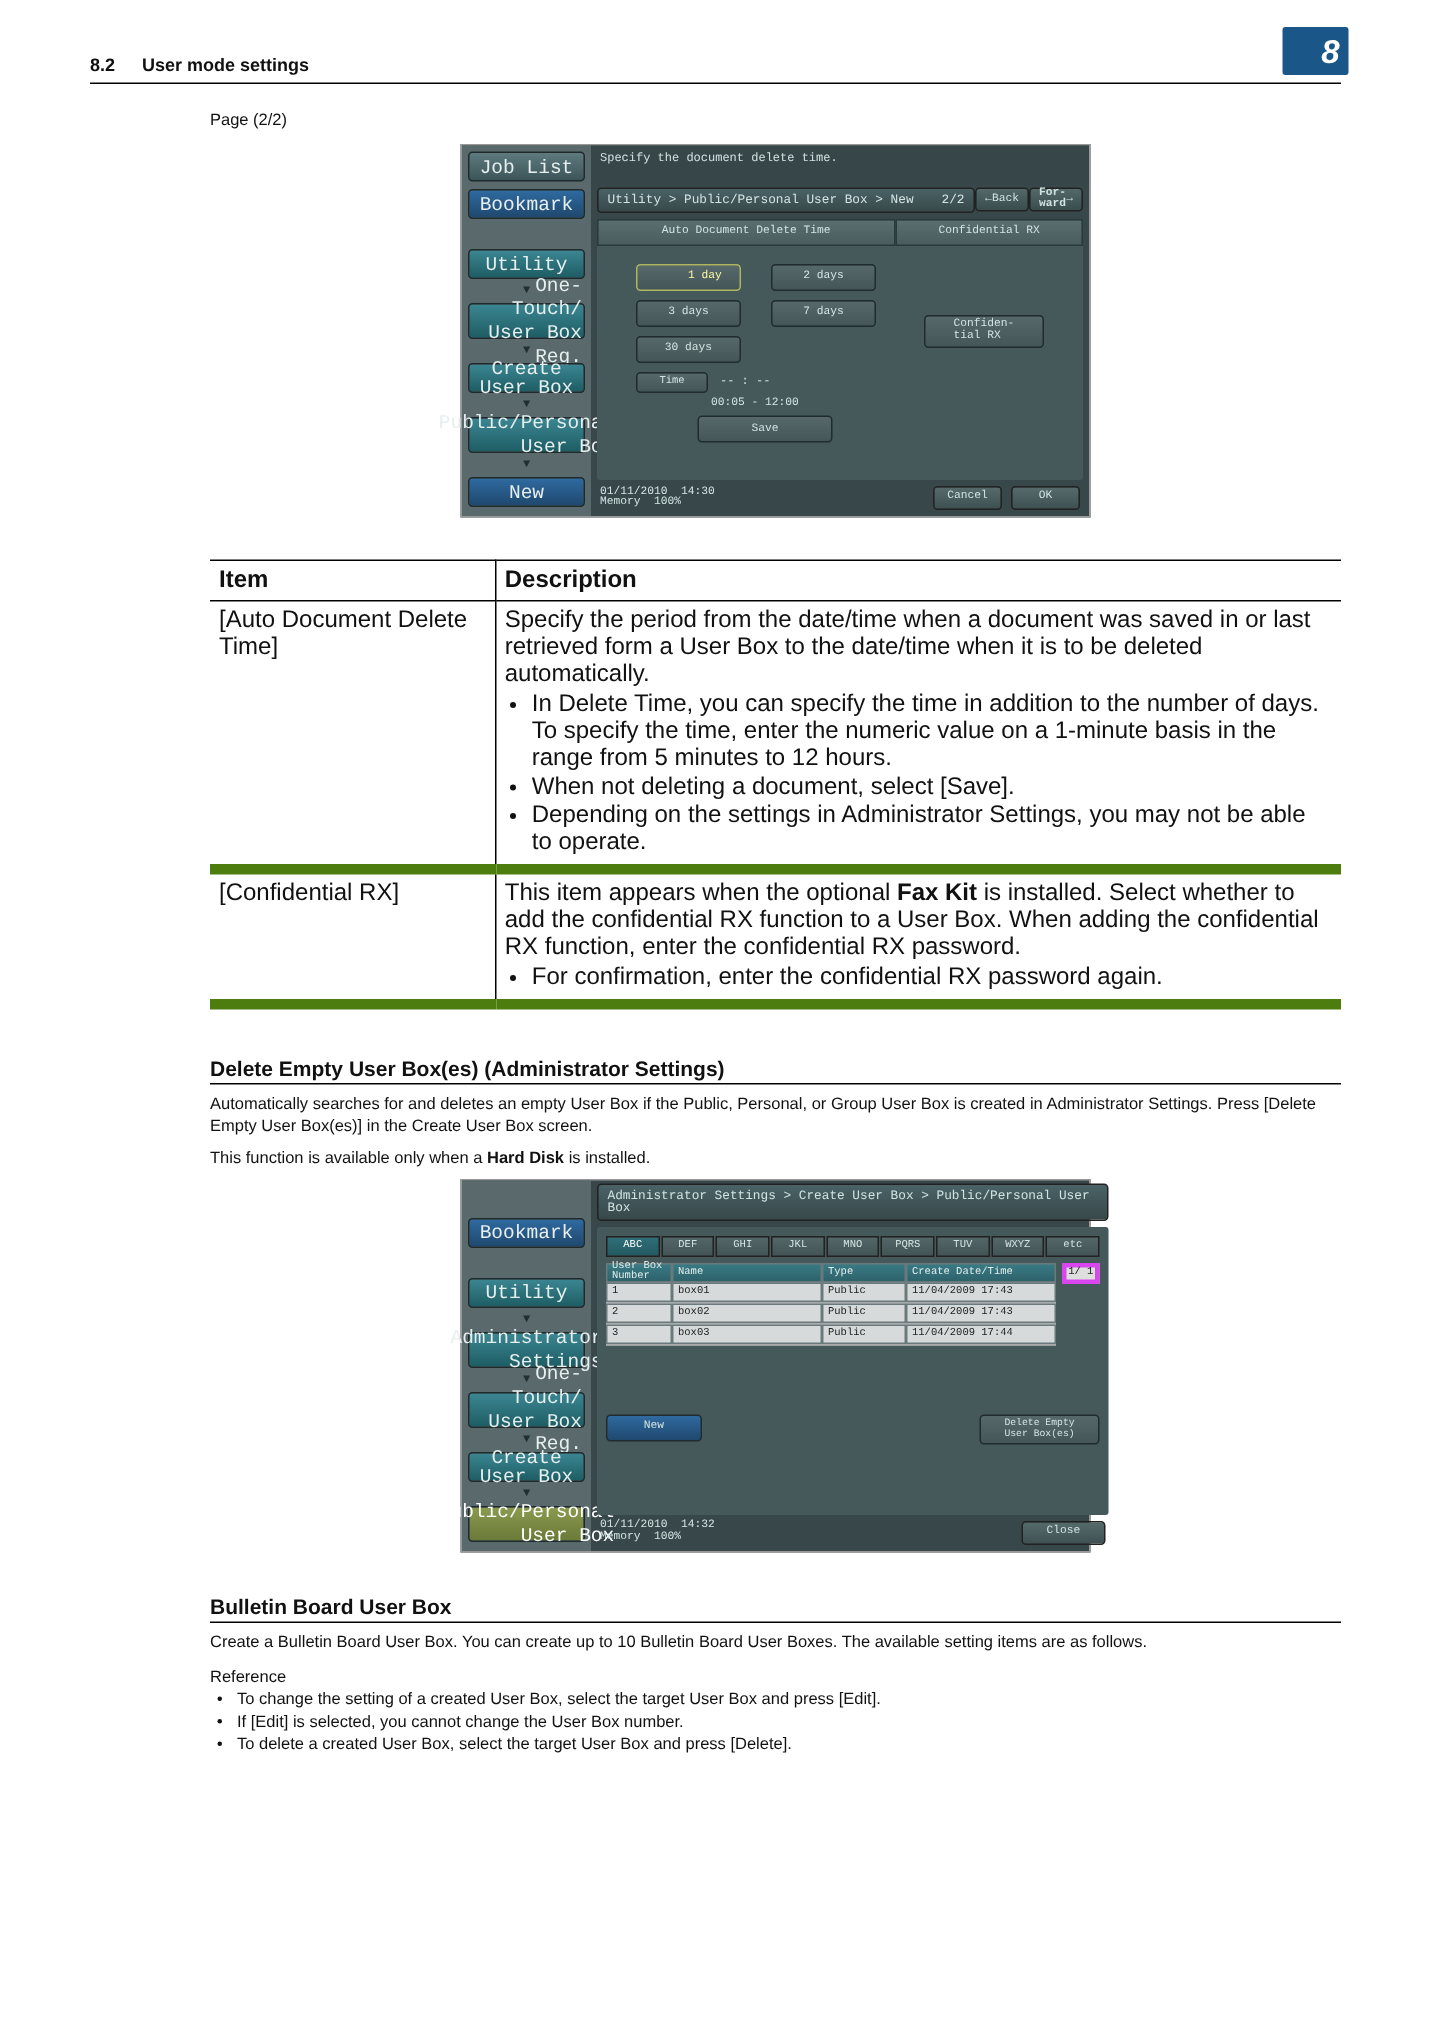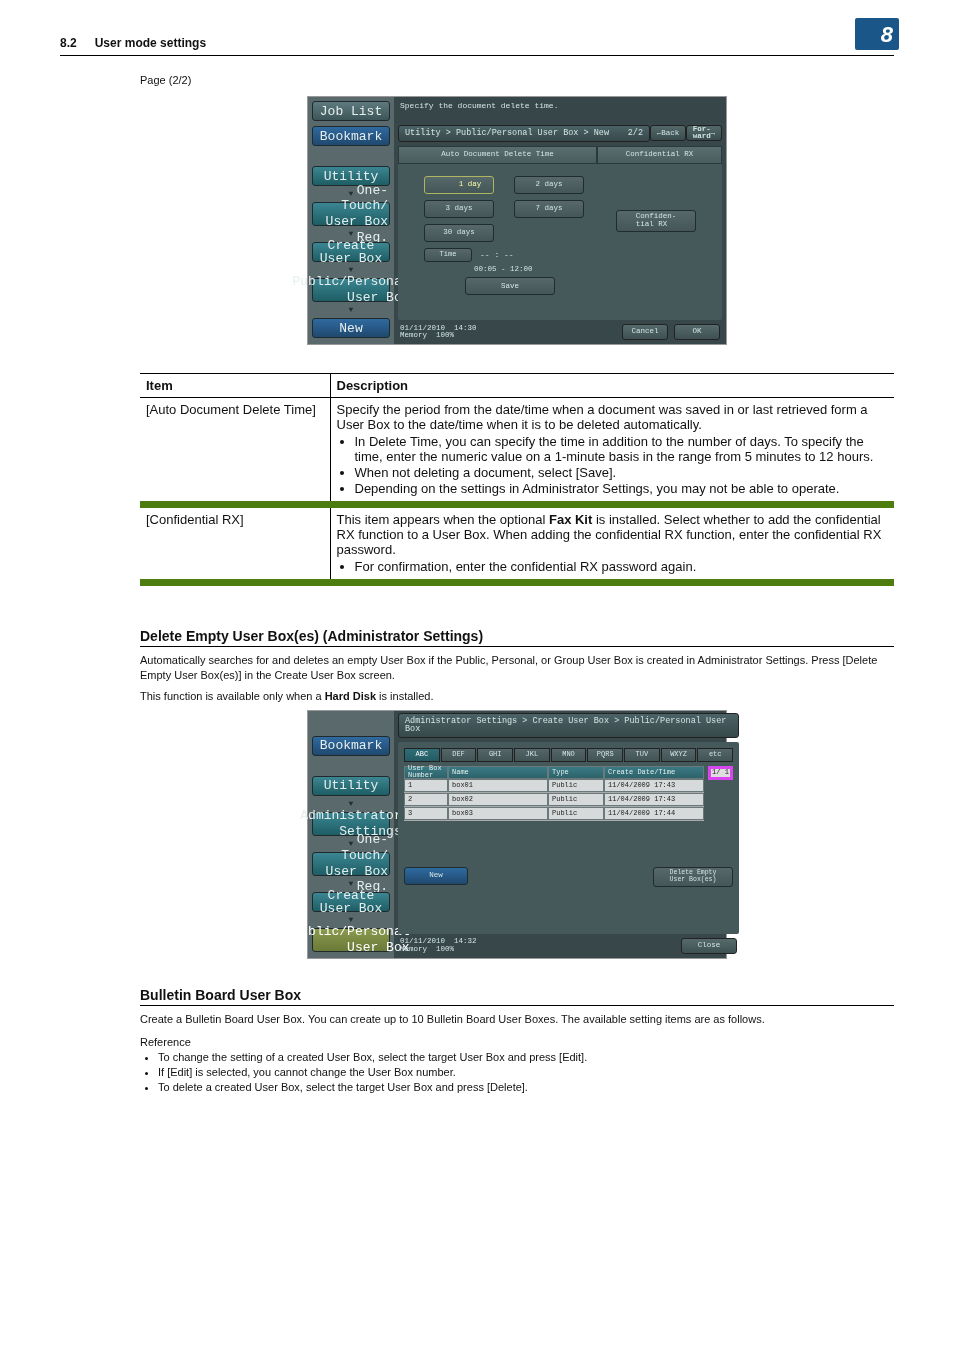--- a/index.html
+++ b/index.html
@@ -166,22 +166,22 @@
   .opt-row { display:flex; gap:20px; margin:6px 0 0 20px; }
   .footer-row {
     display:flex; align-items:center; justify-content:space-between;
     padding:2px 6px 4px; font-size:7.5px;
   }
   .okbtn { width:46px; height:16px; background: linear-gradient(#566a6c, #3e5052); border:1px solid #222; border-radius:3px; display:flex; align-items:center; justify-content:center; font-size:7.5px; }
   
   table.spec {
     width: 100%;
     border-collapse: collapse;
-    font-size: 13px;
-    margin-bottom: 42px;
+    font-size: 16px;
+    margin-bottom: 31px;
   }
   table.spec th {
     text-align:left;
     border-top:1px solid #000;
     border-bottom:1px solid #000;
     padding:4px 6px;
   }
   table.spec td {
     vertical-align:top;
     border-bottom:7px solid #4d7c0f;

